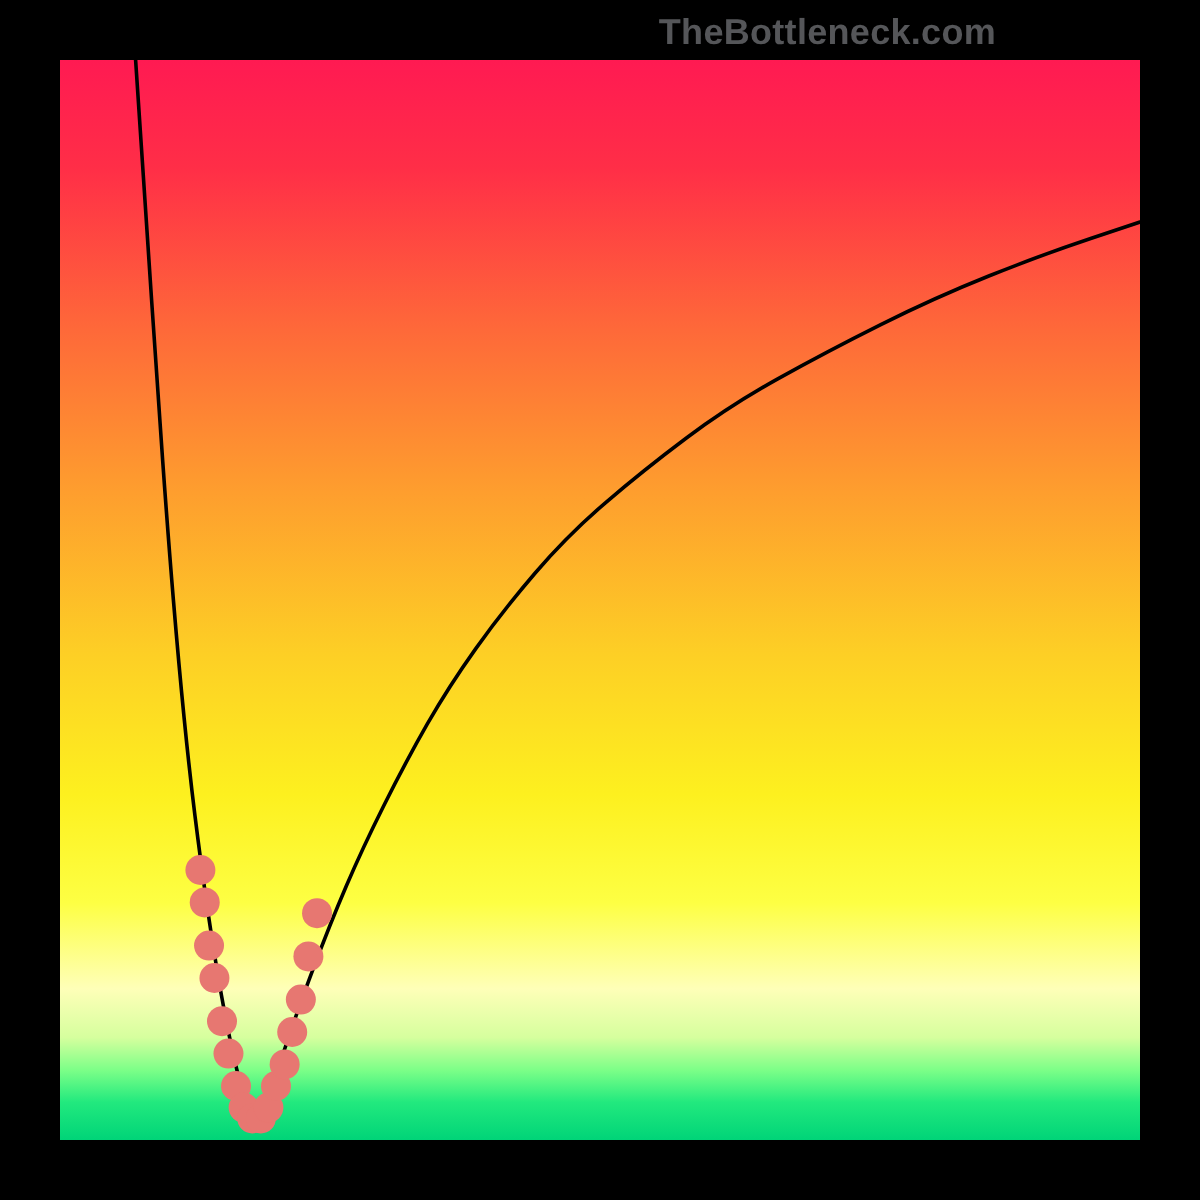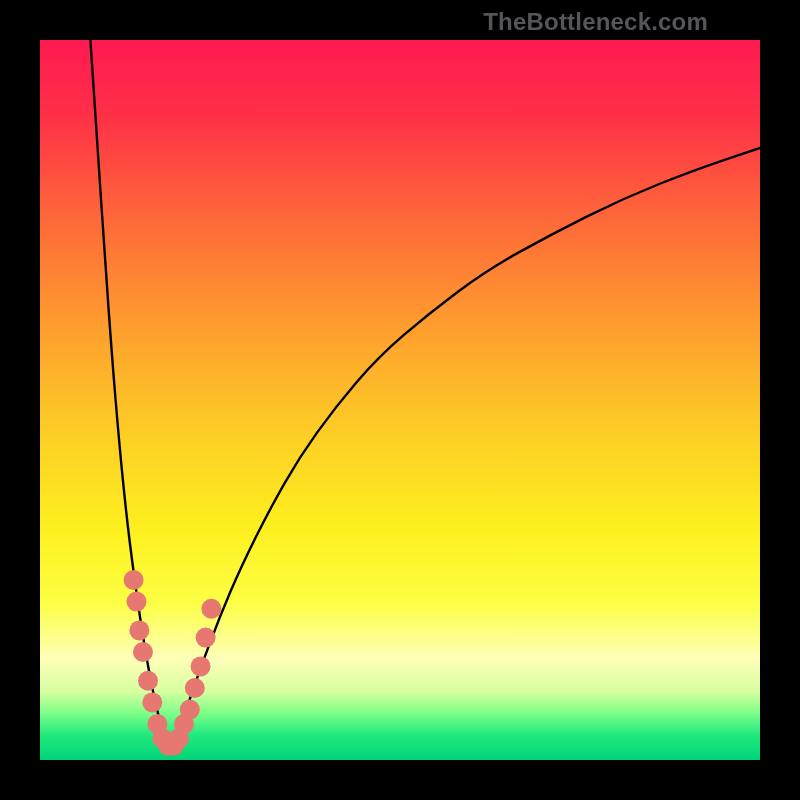--- a/index.html
+++ b/index.html
@@ -9,21 +9,20 @@
     height: 800px;
     overflow: hidden;
     background: #000;
     font-family: Arial, Helvetica, sans-serif;
   }
   .frame {
     position: relative;
     width: 684px;
     height: 800px;
     background: #000;
-    padding-left: 44px;
   }
   .plot-area {
     position: absolute;
     left: 40px;
     top: 40px;
     width: 720px;
     height: 720px;
   }
   .gradient-bg {
     position: absolute;

